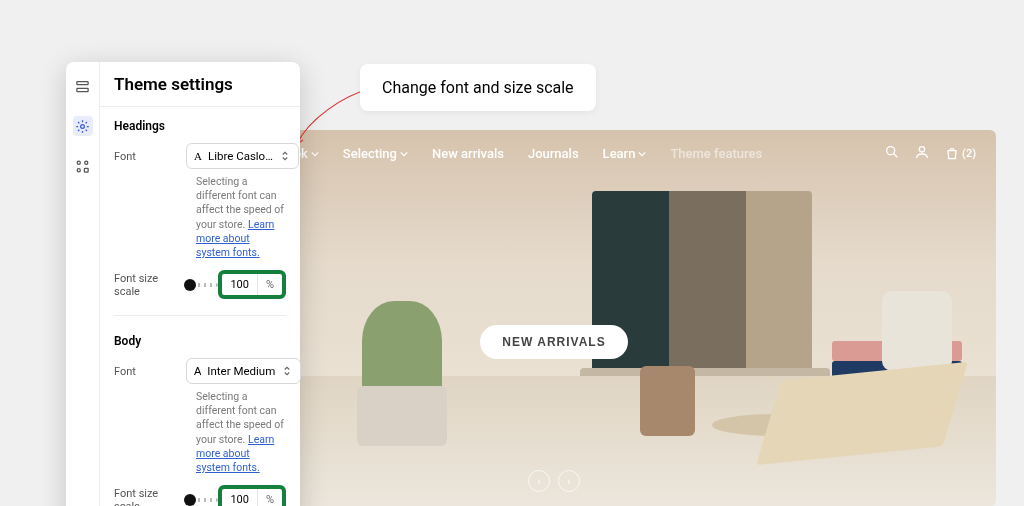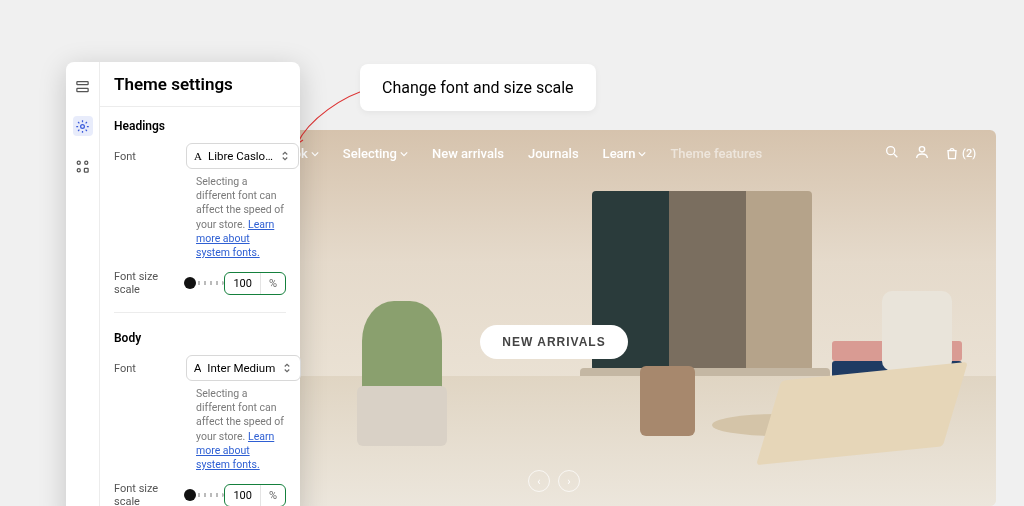--- a/index.html
+++ b/index.html
@@ -150,21 +150,21 @@
     flex:1; height:4px; border-radius:2px;
     background: repeating-linear-gradient(90deg,#bbb 0 2px, transparent 2px 6px);
     position:relative;
   }
   .slider .knob {
     position:absolute; left:0; top:50%; transform:translate(-2px,-50%);
     width:12px; height:12px; background:#111; border-radius:50%;
   }
   .scaleval {
     display:flex; align-items:center;
-    border:1px solid #15803d; border-radius:6px;
+    border:4px solid #15803d; border-radius:6px;
     font-size:11px; overflow:hidden;
   }
   .scaleval .num { padding:4px 8px; }
   .scaleval .unit { padding:4px 8px; border-left:1px solid #e4e4e4; color:#666; }
   .divider { height:1px; background:#ececec; margin:6px 14px; }
 
   
   .callout {
     position:absolute;
     left:360px; top:64px;

